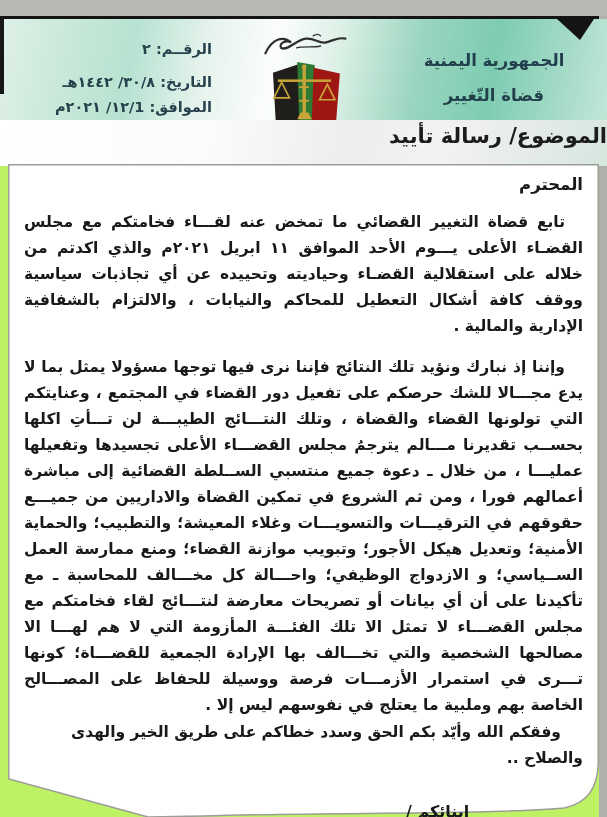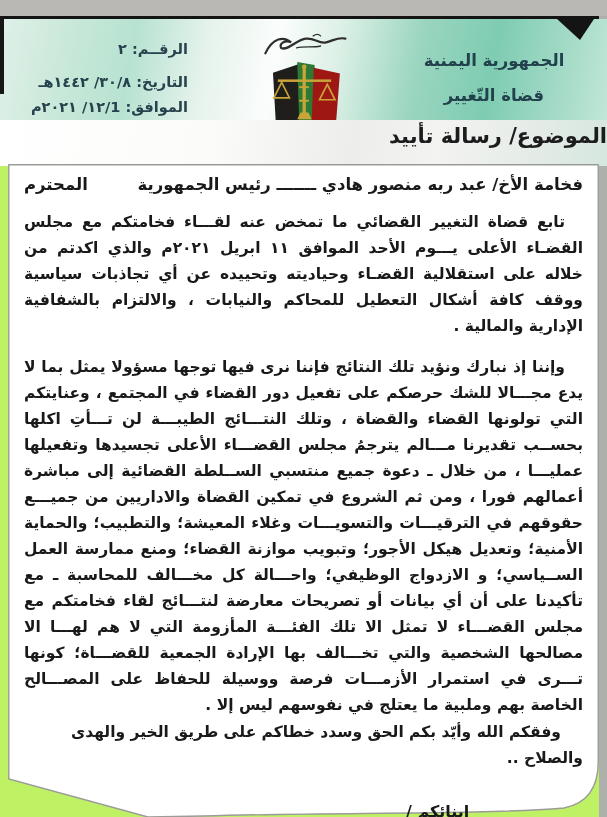--- a/index.html
+++ b/index.html
@@ -22,21 +22,21 @@
     position:absolute;top:3px;left:0;width:100%;height:110px;
     background:linear-gradient(100deg,#e0f0e8 0%,#c8e8d9 12%,#b7e2d1 22%,#e6f3ec 34%,
       #fbfdfc 45%,#dcf0e6 55%,#9ad5bf 68%,#7eccb2 80%,#a6dbc8 92%,#c2e7d8 100%);
     clip-path:polygon(0 0,100% 0,100% 100%,0 92%);
   }
   .org-block{
     position:absolute;top:24px;right:38px;width:150px;text-align:center;
     color:#22414d;font-weight:bold;font-size:16.5px;line-height:35px;
   }
   .ref-block{
-    position:absolute;top:18px;left:20px;width:168px;direction:rtl;text-align:right;
+    position:absolute;top:18px;left:44px;width:168px;direction:rtl;text-align:right;
     color:#27424c;font-weight:bold;font-size:14.5px;line-height:25px;
   }
   .ref-number{margin-bottom:8px;}
   
   .logo{position:absolute;top:16px;left:50%;transform:translateX(-50%);width:120px;text-align:center;}
   .logo-calligraphy{display:block;margin:0 auto;width:92px;height:28px;}
   .logo-emblem{display:block;margin:1px auto 0;width:84px;height:64px;}
   .logo-caption{
     margin-top:1px;font-size:8px;font-weight:bold;color:#101010;letter-spacing:0;
     direction:rtl;
@@ -122,21 +122,20 @@
   <div class="corner-tr"></div>
   <div class="edge-left"></div>
 
   <svg class="letter-svg" viewBox="0 0 591 660" aria-hidden="true">
     <path d="M0.8,0.8 H590.2 V598 C590.2,622 581,639 556,644
              C470,651 330,648 195,652 L140,653 L0.8,615 Z" fill="#ffffff" stroke="#9b9b98" stroke-width="1.4"></path>
   </svg>
 
   <div class="letter-content">
     <div class="salutation-row">
-      <span>فخامة الأخ/ عبد ربه منصور هادي ـــــــ رئيس الجمهورية</span>
       <span>المحترم</span>
     </div>
     <p class="para">تابع قضاة التغيير القضائي ما تمخض عنه لقـــاء فخامتكم مع مجلس القضـاء الأعلى يـــوم الأحد الموافق ١١ ابريل ٢٠٢١م والذي اكدتم من خلاله على استقلالية القضـاء وحياديته وتحييده عن أي تجاذبات سياسية ووقف كافة أشكال التعطيل للمحاكم والنيابات ، والالتزام بالشفافية الإدارية والمالية .</p>
     <p class="para">وإننا إذ نبارك ونؤيد تلك النتائج فإننا نرى فيها توجها مسؤولا يمثل بما لا يدع مجـــالا للشك حرصكم على تفعيل دور القضاء في المجتمع ، وعنايتكم التي تولونها القضاء والقضاة ، وتلك النتـــائج الطيبـــة لن تـــأتِ اكلها بحســب تقديرنا مـــالم يترجمُ مجلس القضـــاء الأعلى تجسيدها وتفعيلها عمليـــا ، من خلال ـ دعوة جميع منتسبي الســلطة القضائية إلى مباشرة أعمالهم فورا ، ومن ثم الشروع في تمكين القضاة والاداريين من جميـــع حقوقهم في الترقيـــات والتسويـــات وغلاء المعيشة؛ والتطبيب؛ والحماية الأمنية؛ وتعديل هيكل الأجور؛ وتبويب موازنة القضاء؛ ومنع ممارسة العمل الســياسي؛ و الازدواج الوظيفي؛ واحـــالة كل مخـــالف للمحاسبة ـ مع تأكيدنا على أن أي بيانات أو تصريحات معارضة لنتـــائج لقاء فخامتكم مع مجلس القضـــاء لا تمثل الا تلك الفئـــة المأزومة التي لا هم لهـــا الا مصالحها الشخصية والتي تخـــالف بها الإرادة الجمعية للقضـــاة؛ كونها تـــرى في استمرار الأزمـــات فرصة ووسيلة للحفاظ على المصـــالح الخاصة بهم وملبية ما يعتلج في نفوسهم ليس إلا .</p>
     <p class="closing">وفقكم الله وأيّد بكم الحق وسدد خطاكم على طريق الخير والهدى والصلاح ..</p>
     <div class="signature">
       <div class="sig-line1">ابنائكم /</div>
       <div class="sig-line2">قضاة التغيير القضائي</div>
 
     </div>

